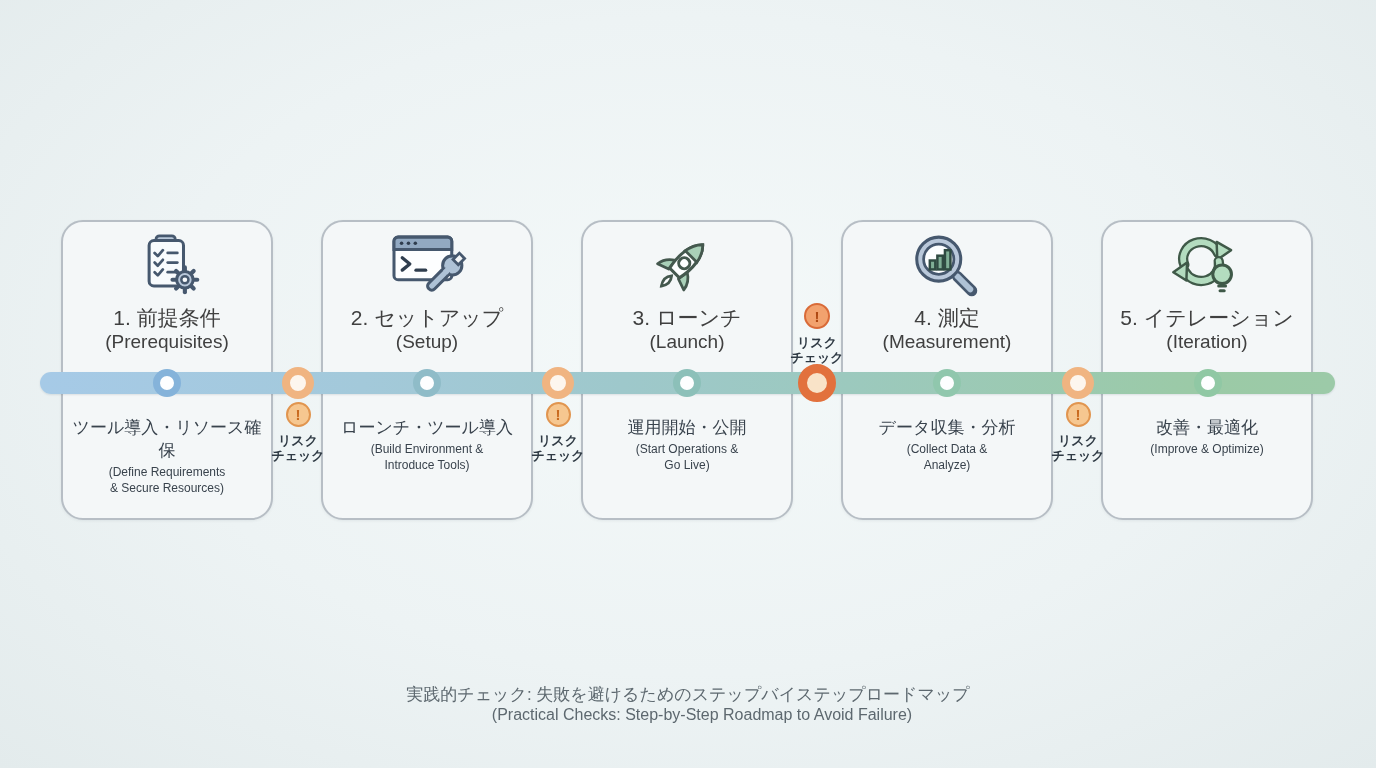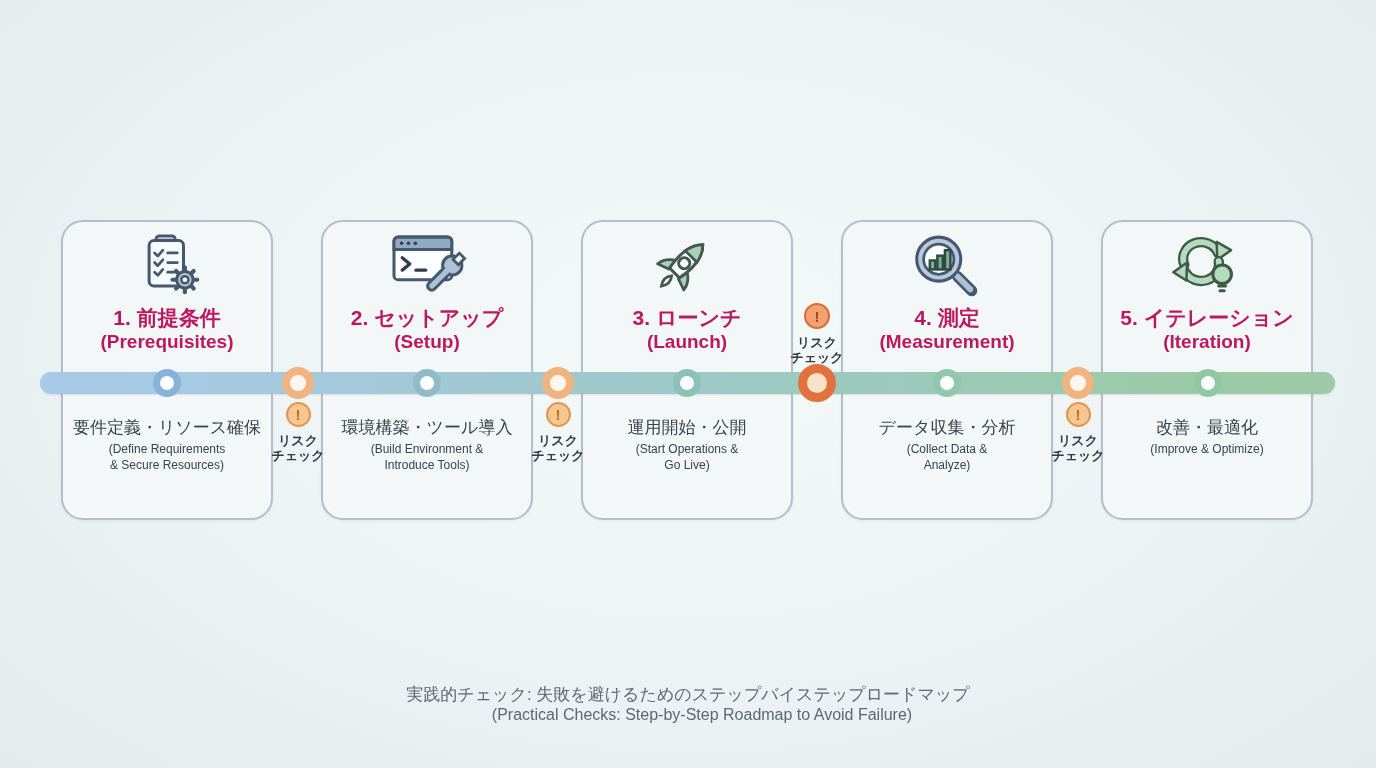--- a/index.html
+++ b/index.html
@@ -19,21 +19,21 @@
     border-radius:22px;
     box-shadow:0 1px 3px rgba(40,60,70,.07);
     box-sizing:border-box;
   }
   .icon-wrap{
     position:absolute;top:8px;left:0;right:0;height:72px;
     display:flex;align-items:center;justify-content:center;
   }
   .titles{
     position:absolute;top:84px;left:4px;right:4px;text-align:center;
-    color:#be185d;font-weight:bold;line-height:1.18;
+    color:#404040;font-weight:normal;line-height:1.18;
   }
   .title-jp{font-size:21px;}
   .title-en{font-size:19px;}
   .desc{
     position:absolute;top:194px;left:5px;right:5px;text-align:center;
     color:#39434d;
   }
   .desc-jp{font-size:17px;margin-bottom:3px;}
   .desc-en{font-size:12px;line-height:1.32;white-space:pre-line;}
   
@@ -115,21 +115,21 @@
           <circle r="6" fill="#b9c8da" stroke="#46586e" stroke-width="2.2"></circle>
           <circle r="2.6" fill="#f8fbfd" stroke="#46586e" stroke-width="1.8"></circle>
         </g>
       </svg>
     </div>
     <div class="titles">
       <div class="title-jp">1. 前提条件</div>
       <div class="title-en">(Prerequisites)</div>
     </div>
     <div class="desc">
-      <div class="desc-jp">要件定義・リソース確保</div>
+      <div class="desc-jp">ツール導入・リソース確保</div>
       <div class="desc-en">(Define Requirements
 &amp; Secure Resources)</div>
     </div>
   </div>
 
   <div class="card" style="left:321px">
     <div class="icon-wrap">
       <svg width="88" height="66" viewBox="0 0 64 48">
         <rect x="8" y="3" width="42" height="31" rx="3" fill="#fdfeff" stroke="#46586e" stroke-width="2.2"></rect>
         <path d="M8,12 v-6 a3,3 0 0 1 3,-3 h36 a3,3 0 0 1 3,3 v6 z" fill="#92a9c2" stroke="#46586e" stroke-width="2.2"></path>
@@ -146,21 +146,21 @@
           <rect x="41.9" y="24" width="4.2" height="4.5" fill="#aec2d6"></rect>
           <rect x="41.3" y="11" width="5.4" height="6.5" fill="#f4f7f8" stroke="#46586e" stroke-width="2"></rect>
         </g>
       </svg>
     </div>
     <div class="titles">
       <div class="title-jp">2. セットアップ</div>
       <div class="title-en">(Setup)</div>
     </div>
     <div class="desc">
-      <div class="desc-jp">環境構築・ツール導入</div>
+      <div class="desc-jp">ローンチ・ツール導入</div>
       <div class="desc-en">(Build Environment &amp;
 Introduce Tools)</div>
     </div>
   </div>
 
   <div class="card" style="left:581px">
     <div class="icon-wrap">
       <svg width="88" height="66" viewBox="0 0 64 48">
         <g transform="translate(30,22) rotate(45)">
           <path d="M0,13 C2.5,16 2.5,20 0,23.5 C-2.5,20 -2.5,16 0,13 Z" fill="#fdfeff" stroke="#44584e" stroke-width="2"></path>

